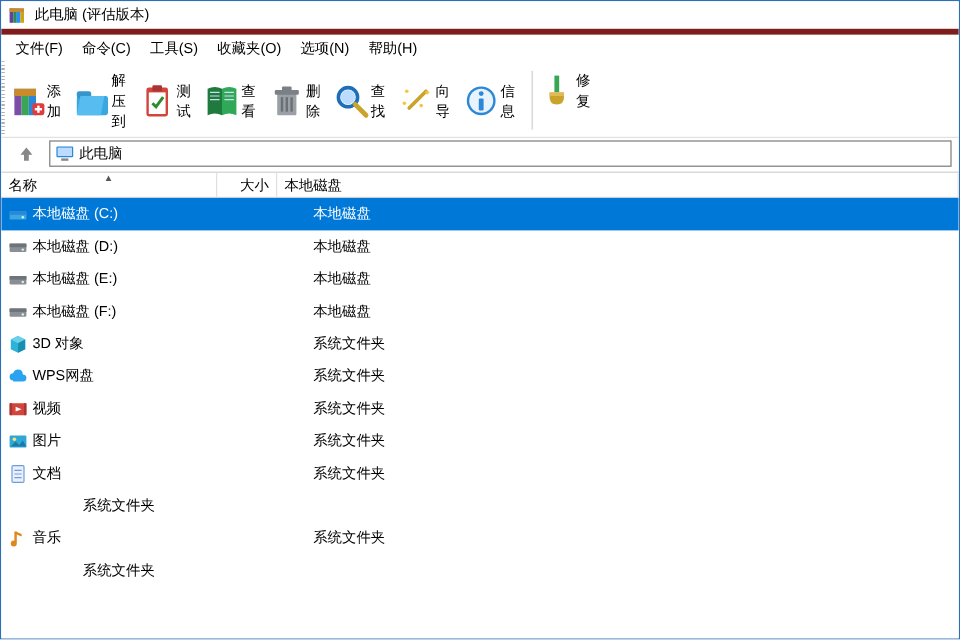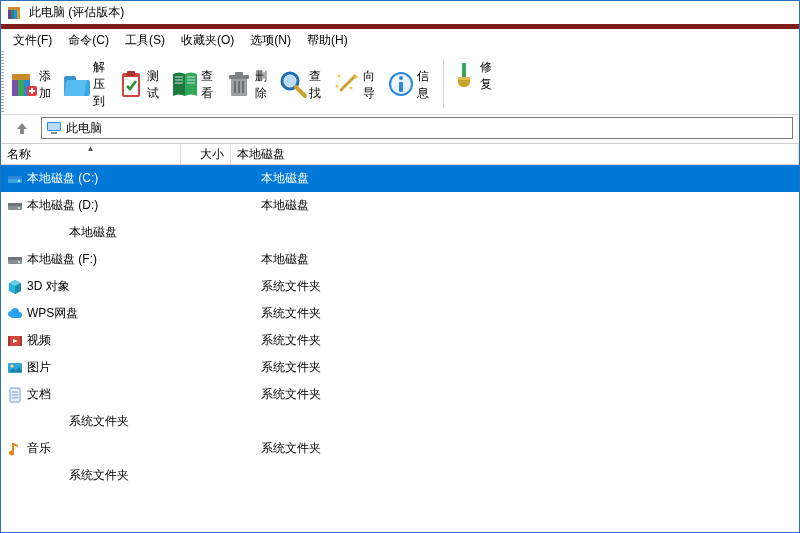--- a/index.html
+++ b/index.html
@@ -241,20 +241,30 @@
               <circle cx="12" cy="10" r="1" fill="#cfd"></circle>
             </svg>
           </span>
           <span>本地磁盘 (D:)</span>
         </div>
         <div class="cell size"></div>
         <div class="cell type">本地磁盘</div>
         <div class="cell date"></div>
       </div>
       <div class="row">
+        <div class="cell name">
+          <span class="file-icon">
+            <svg width="16" height="16" viewBox="0 0 16 16">
+              <rect x="1" y="5" width="14" height="7" rx="1" fill="#8a8f94"></rect>
+              <rect x="1" y="5" width="14" height="3" fill="#6e7479"></rect>
+              <circle cx="12" cy="10" r="1" fill="#cfd"></circle>
+            </svg>
+          </span>
+          <span>本地磁盘 (E:)</span>
+        </div>
         <div class="cell size"></div>
         <div class="cell type">本地磁盘</div>
         <div class="cell date"></div>
       </div>
       <div class="row">
         <div class="cell name">
           <span class="file-icon">
             <svg width="16" height="16" viewBox="0 0 16 16">
               <rect x="1" y="5" width="14" height="7" rx="1" fill="#8a8f94"></rect>
               <rect x="1" y="5" width="14" height="3" fill="#6e7479"></rect>

